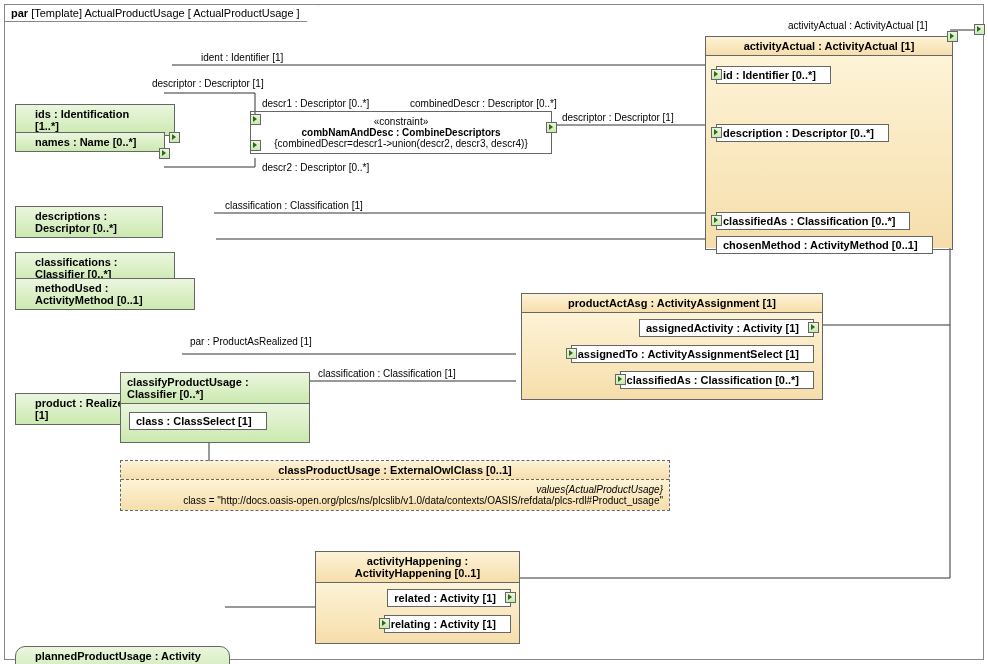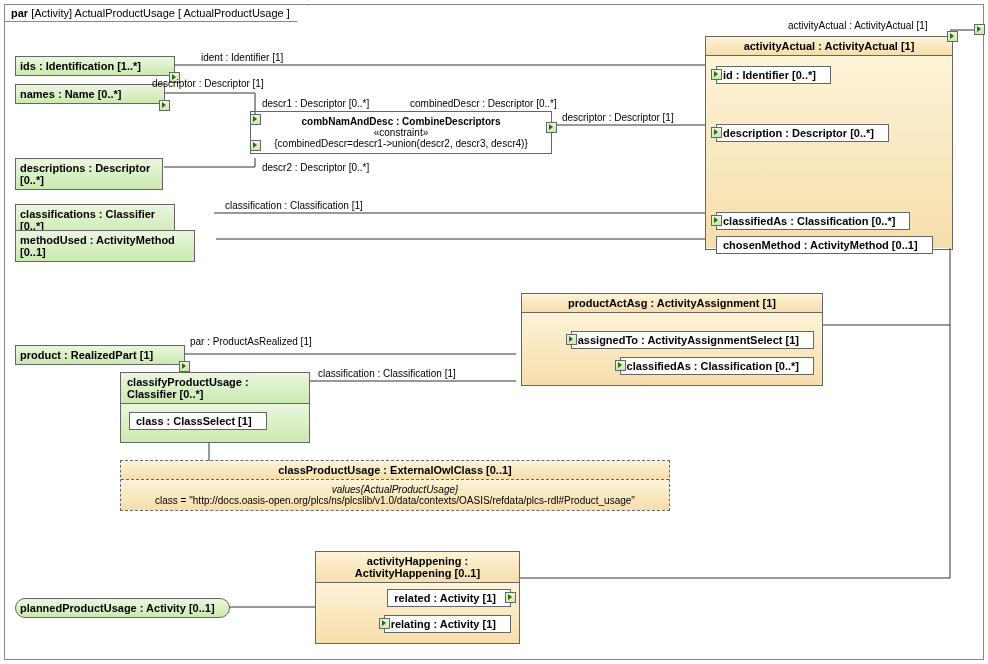--- a/index.html
+++ b/index.html
@@ -70,22 +70,23 @@
   }
   .port::after {
     content: "";
     position: absolute;
     left: 2px; top: 1px;
     border-top: 3px solid transparent;
     border-bottom: 3px solid transparent;
     border-left: 4px solid #2a6b1a;
   }
   .simple {
-    padding: 3px 4px;
+    padding: 3px 19px;
     font-weight: bold;
+    margin-top: 48px;
   }
   .slot {
     border: 1px solid #666;
     background: #fff;
     font-weight: bold;
     padding: 2px 14px 2px 6px;
     margin: 4px 8px;
     position: relative;
     display: inline-block;
   }
@@ -108,21 +109,21 @@
   }
   .italic { font-style: italic; }
 </style>
 </head>
 <body>
 
 <div class="canvas">
   <div class="frame">
     <div class="frame-header">
       <b>par</b>
-      <span>[Activity]</span>
+      <span>[Template]</span>
       <span>ActualProductUsage</span>
       <span>[ ActualProductUsage ]</span>
     </div>
   </div>
 
   <svg class="lines">
 
     <line x1="172" y1="65" x2="715" y2="65"></line>
 
     <line x1="164" y1="93" x2="255" y2="93"></line>
@@ -175,22 +176,22 @@
   <div class="block green simple" style="left:15px; top:345px; width:170px;">
     <span>product : RealizedPart [1]</span>
     <div class="port" style="right:-6px;"></div>
   </div>
   <div class="block green simple" style="left:15px; top:598px; width:215px;border-radius:10px;">
     <span>plannedProductUsage : Activity [0..1]</span>
   </div>
 
   <div class="block blue" style="left:250px; top:111px; width:302px;">
     <div class="body" style="text-align:center;">
+      <div>«constraint»</div>
       <div style="font-weight:bold;">combNamAndDesc : CombineDescriptors</div>
-      <div>«constraint»</div>
       <div>{combinedDescr=descr1-&gt;union(descr2, descr3, descr4)}</div>
     </div>
     <div class="port" style="right:-6px; top:10px;"></div>
     <div class="port" style="left:-1px; top:2px; transform:translateY(0)"></div>
     <div class="port" style="left:-1px; bottom:2px;"></div>
   </div>
 
   <div class="block orange" style="left:705px; top:36px; width:248px; height:214px;">
     <div class="title center orange-body">activityActual : ActivityActual [1]</div>
     <div class="orange-body" style="height:192px; position:relative;">
@@ -211,21 +212,24 @@
       </div>
     </div>
     <div class="port" style="right:-6px; top:-6px;"></div>
   </div>
   <div class="label" style="left:788px; top:20px;">activityActual : ActivityActual [1]</div>
   <div class="port" style="left:974px; top:24px;"></div>
 
   <div class="block orange" style="left:521px; top:293px; width:302px;">
     <div class="title center orange-body">productActAsg : ActivityAssignment [1]</div>
     <div class="orange-body" style="padding:2px 0 6px 0;">
-      <br>
+      <div class="slot">
+        <span>assignedActivity : Activity [1]</span>
+        <div class="port" style="right:-6px;"></div>
+      </div><br>
       <div class="slot">
         <span>assignedTo : ActivityAssignmentSelect [1]</span>
         <div class="port" style="left:-6px;"></div>
       </div><br>
       <div class="slot">
         <span>classifiedAs : Classification [0..*]</span>
         <div class="port" style="left:-6px;"></div>
       </div>
     </div>
   </div>
@@ -234,21 +238,21 @@
     <div class="title">classifyProductUsage : Classifier [0..*]</div>
     <div style="background:linear-gradient(#eaf6de,#cce9b0); padding:4px 0 8px 0;">
       <div class="slot">
         <span>class : ClassSelect [1]</span>
       </div>
     </div>
   </div>
 
   <div class="block orange dashed" style="left:120px; top:460px; width:550px;">
     <div class="title center orange-body" style="border-bottom:1px dashed #666;">classProductUsage : ExternalOwlClass [0..1]</div>
-    <div class="orange-body body" style="text-align:center;">
+    <div class="orange-body body" style="text-align:right;">
       <div class="italic">values{ActualProductUsage}</div>
       <div>class = "http://docs.oasis-open.org/plcs/ns/plcslib/v1.0/data/contexts/OASIS/refdata/plcs-rdl#Product_usage"</div>
     </div>
   </div>
 
   <div class="block orange" style="left:315px; top:551px; width:205px;">
     <div class="title center orange-body">activityHappening : ActivityHappening [0..1]</div>
     <div class="orange-body" style="padding:2px 0 6px 0;">
       <div class="slot">
         <span>related : Activity [1]</span>

